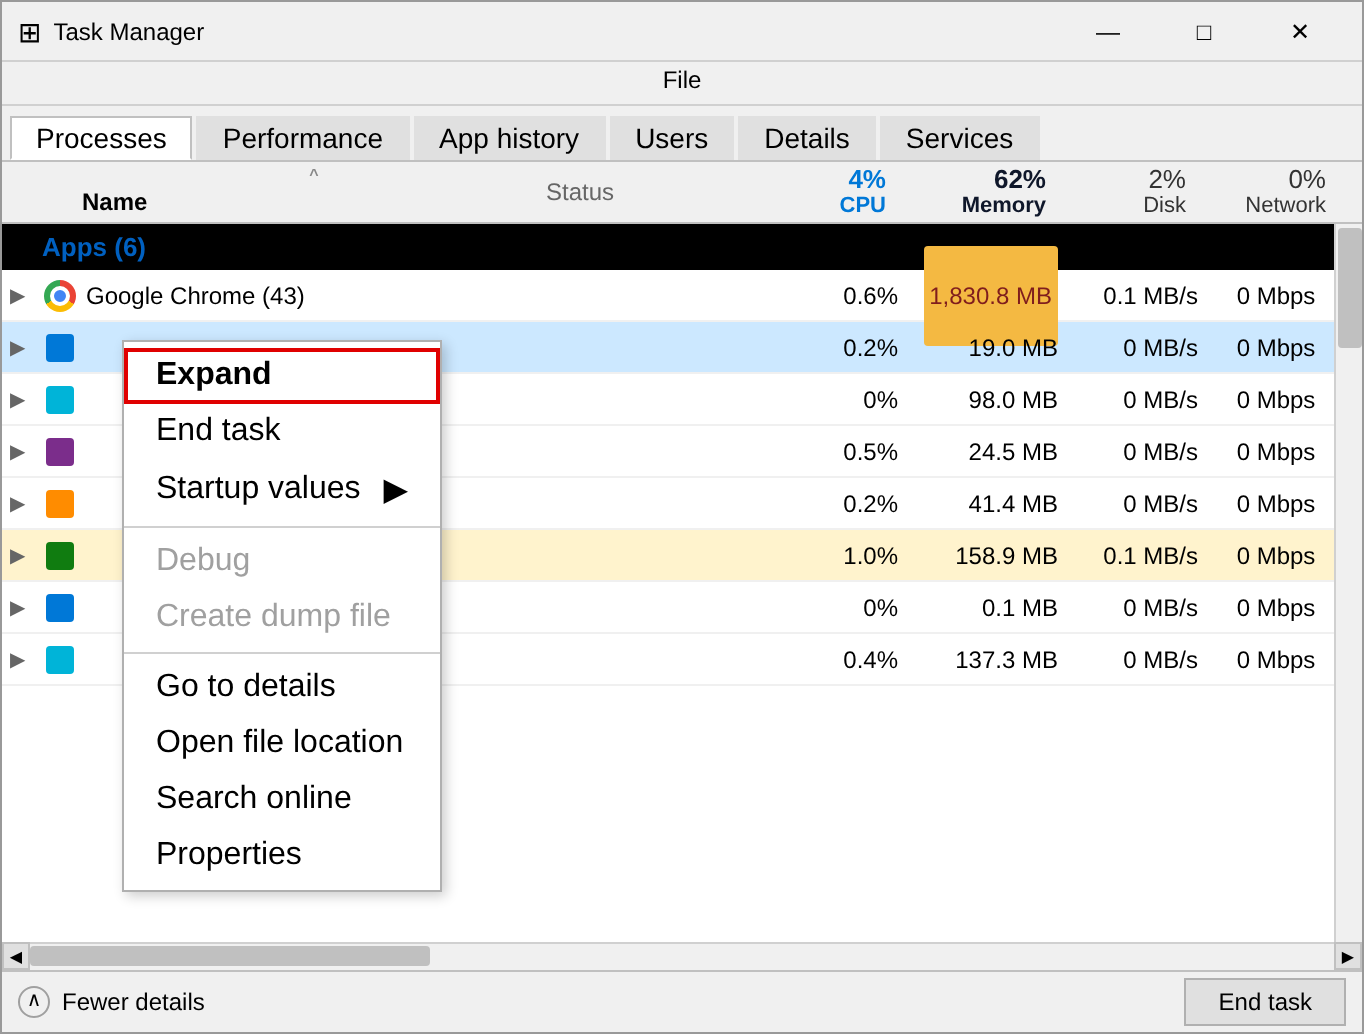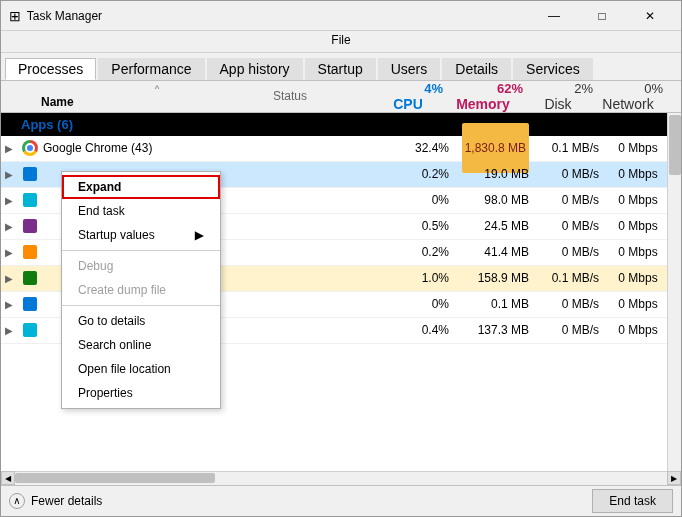--- a/index.html
+++ b/index.html
@@ -78,21 +78,21 @@
       position: relative;
     }
     .header-name { flex: 1; padding-left: 20px; font-weight: 600; }
     .header-status { width: 100px; color: #666; }
     .header-cpu { width: 70px; text-align: right; color: #0078d7; font-weight: 600; }
     .header-memory { width: 80px; text-align: right; color: #0078d7; font-weight: 600; }
     .header-disk { width: 70px; text-align: right; color: #333; }
     .header-network { width: 70px; text-align: right; color: #333; }
 
     .header-pct { font-size: 13px; display: block; }
-    .header-label { font-size: 14px; display: block; text-align: center; }
+    .header-label { font-size: 11px; display: block; }
 
     
     .content-area {
       background: #ffffff;
       height: 365px;
       overflow: hidden;
       position: relative;
     }
 
     
@@ -202,21 +202,21 @@
       background: #ffffff;
       border: 1px solid #b0b0b0;
       box-shadow: 2px 2px 6px rgba(0,0,0,0.2);
       width: 160px;
       z-index: 100;
       padding: 3px 0;
     }
     .ctx-item {
       padding: 5px 16px;
       cursor: pointer;
-      font-size: 12px;
+      font-size: 16px;
       display: flex;
       align-items: center;
       justify-content: space-between;
     }
     .ctx-item.disabled { color: #a0a0a0; cursor: default; }
     .ctx-item.expand-item {
       border: 2px solid #e00000;
       font-weight: 600;
       color: #000;
       padding: 3px 14px;
@@ -258,42 +258,41 @@
   <div class="menu-bar">
     <div class="menu-item">File</div>
     <div class="menu-item">Options</div>
     <div class="menu-item">File</div>
   </div>
 
   <div class="tab-bar">
     <div class="tab active">Processes</div>
     <div class="tab">Performance</div>
     <div class="tab">App history</div>
-    <div class="tab">Startup</div>
     <div class="tab">Users</div>
     <div class="tab">Details</div>
     <div class="tab">Services</div>
   </div>
 
   <div class="col-header-row">
     <div style="width:16px;"></div>
     <div class="header-name">
       <span style="display:flex;flex-direction:column;gap:2px;">
         <span style="font-size:8px;color:#888;text-align:center;display:block;">^</span>
         <span>Name</span>
       </span>
     </div>
     <div class="header-status">
       <span>Status</span>
     </div>
     <div class="header-cpu">
       <span class="header-pct">4%</span>
       <span class="header-label">CPU</span>
     </div>
-    <div class="header-memory" style="color:#be185d;">
+    <div class="header-memory" style="color:#0f172a;">
       <span class="header-pct">62%</span>
       <span class="header-label">Memory</span>
     </div>
     <div class="header-disk">
       <span class="header-pct">2%</span>
       <span class="header-label">Disk</span>
     </div>
     <div class="header-network">
       <span class="header-pct">0%</span>
       <span class="header-label">Network</span>
@@ -307,21 +306,21 @@
       <span>Apps (6)</span>
     </div>
 
     <div class="table-row">
       <div class="row-expand">▶</div>
       <div class="row-icon">
         <div class="chrome-icon"></div>
       </div>
       <div class="row-name">Google Chrome (43)</div>
       <div class="row-status"></div>
-      <div class="row-cpu">32.4%</div>
+      <div class="row-cpu">0.6%</div>
       <div class="row-memory"><span class="mem-highlight">1,830.8 MB</span></div>
       <div class="row-disk">0.1 MB/s</div>
       <div class="row-network">0 Mbps</div>
     </div>
 
     <div class="table-row highlighted">
       <div class="row-expand">▶</div>
       <div class="row-icon">
           <div class="app-icon"></div>
         </div>
@@ -432,24 +431,24 @@
         <span>Debug</span>
       </div>
       <div class="ctx-item disabled">
         <span>Create dump file</span>
       </div>
       <div class="ctx-separator"></div>
       <div class="ctx-item">
         <span>Go to details</span>
       </div>
       <div class="ctx-item">
+        <span>Open file location</span>
+      </div>
+      <div class="ctx-item">
         <span>Search online</span>
-      </div>
-      <div class="ctx-item">
-        <span>Open file location</span>
       </div>
       <div class="ctx-item">
         <span>Properties</span>
       </div>
     </div>
 
   </div>
 
   <div class="hscroll">
     <div class="hscroll-btn">◀</div>

